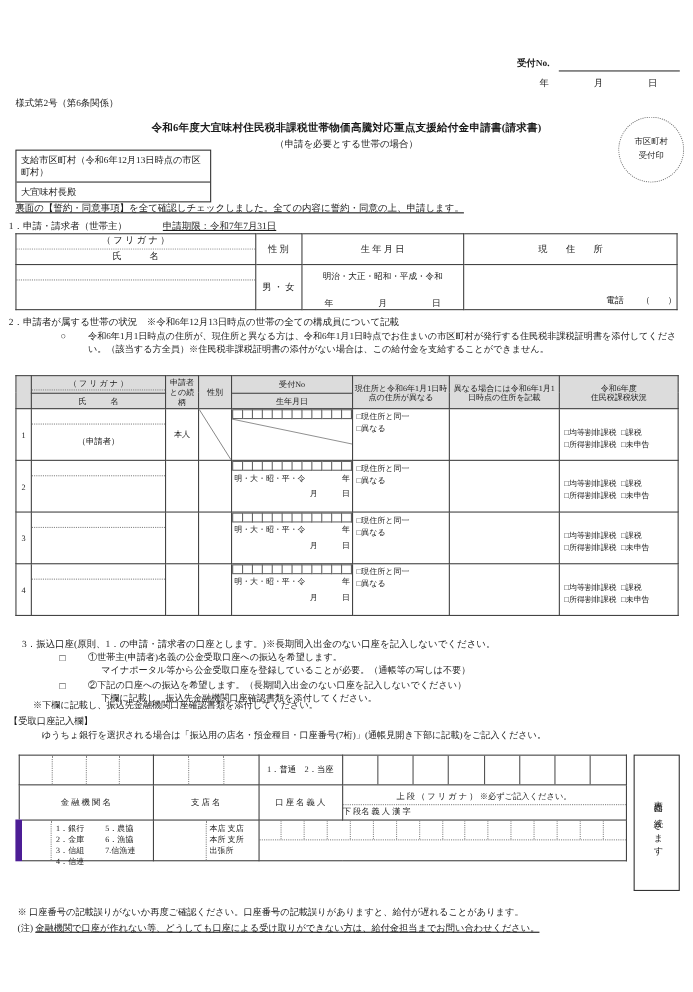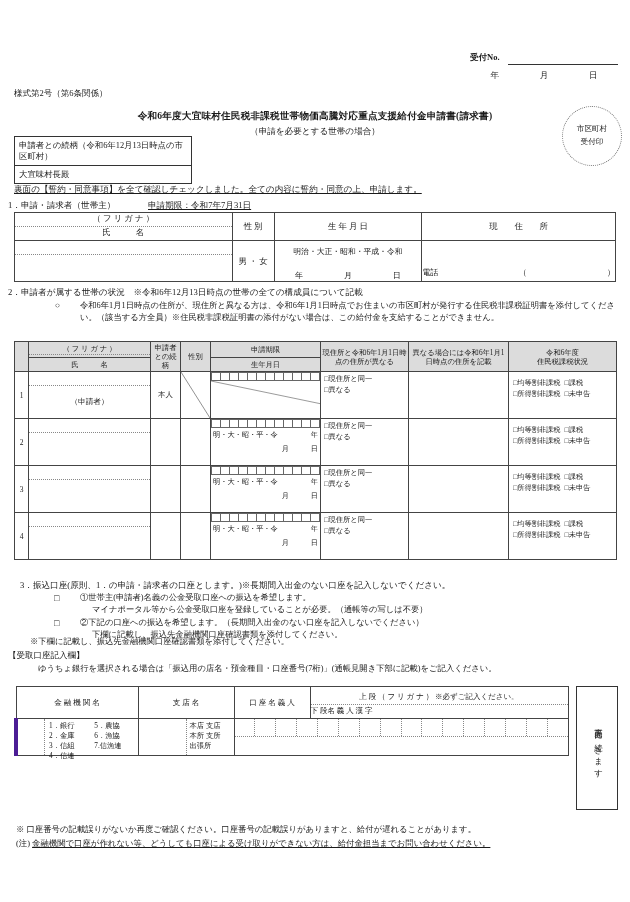--- a/index.html
+++ b/index.html
@@ -134,21 +134,21 @@
   .mynum-grid i {
     flex: 1; border-right: 1px solid #666; border-bottom: 1px solid #666;
     border-top: 1px solid #666;
   }
   .mynum-grid i:first-child { border-left: 1px solid #666; }
   .dob-line { display:flex; justify-content: space-between; padding: 2px 2px 0 2px; font-size: 7.2px; }
   .dob-line2 { display:flex; justify-content: flex-end; gap: 22px; padding: 4px 2px 0 2px; font-size: 7.2px; }
   .chk { font-size: 7.3px; line-height: 1.45; padding: 2px 0 0 3px; }
   .tax-grid {
     display: grid; grid-template-columns: 1fr 1fr;
-    font-size: 7.2px; line-height: 1.5; padding: 6px 2px 0 4px;
+    font-size: 7.2px; line-height: 1.5; padding: 16px 2px 0 4px;
     column-gap: 2px;
   }
   .diag-box { position: relative; }
   .diag-box svg { position:absolute; left:0; top:0; width:100%; height:100%; }
 
   
   #sec3-opts { left: 8px; top: 592px; font-size: 8.3px; line-height: 1.5; width: 600px; }
   #sec3-opts .row { position: relative; min-height: 12px; }
   #sec3-opts .box { position:absolute; left: 46px; top: 0px; font-size: 9px; }
   #sec3-opts .t1 { margin-left: 72px; display:block; }
@@ -209,21 +209,21 @@
 
   <div class="abs" id="doc-title">令和6年度大宜味村住民税非課税世帯物価高騰対応重点支援給付金申請書(請求書)</div>
   <div class="abs" id="doc-subtitle">（申請を必要とする世帯の場合）</div>
 
   <div class="abs" id="stamp-circle">
     <span>市区町村</span>
     <span>受付印</span>
   </div>
 
   <div class="abs" id="muni-box">
-    <div class="r1">申請者との続柄（令和6年12月13日時点の市区町村）</div>
+    <div class="r1">支給市区町村（令和6年12月13日時点の市区町村）</div>
     <div class="r2">大宜味村長殿</div>
   </div>
 
   <div class="abs" id="pledge-line">裏面の【誓約・同意事項】を全て確認しチェックしました。全ての内容に誓約・同意の上、申請します。</div>
 
   <div class="abs sec-head" id="sec1-head">1．申請・請求者（世帯主）</div>
   <div class="abs sec-head" id="sec1-deadline">申請期限：令和7年7月31日</div>
 
   <div class="abs" id="tbl-applicant">
     <table>
@@ -251,21 +251,21 @@
         <td class="ctr" style="vertical-align:middle">男 ・ 女</td>
         <td style="padding:0">
           <div class="ctr" style="padding-top:4px;font-size:7.8px">明治・大正・昭和・平成・令和</div>
           <div style="display:flex;justify-content:space-around;padding-top:13px;font-size:8px">
             <span>年</span>
             <span>月</span>
             <span>日</span>
           </div>
         </td>
         <td style="padding:0;vertical-align:bottom">
-          <div style="display:flex;justify-content:space-between;gap:16px;padding-bottom:3px;font-size:8px">
+          <div style="display:flex;justify-content:flex-end;gap:16px;padding-bottom:3px;font-size:8px">
             <span>電話</span>
             <span>（</span>
             <span>）</span>
           </div>
         </td>
       </tr>
     </tbody>
       </table>
   </div>
 
@@ -288,21 +288,21 @@
           <col style="width:108px">
       </colgroup>
       <tbody>
           <tr>
         <th rowspan="2"></th>
         <th style="padding:0">
           <div class="dotted-under" style="height:11px;line-height:11px">（ フ リ ガ ナ ）</div>
         </th>
         <th rowspan="2">申請者との続柄</th>
         <th rowspan="2">性別</th>
-        <th>申請期限</th>
+        <th>受付No</th>
         <th rowspan="2">現住所と令和6年1月1日時点の住所が異なる</th>
         <th rowspan="2">異なる場合には令和6年1月1日時点の住所を記載</th>
         <th rowspan="2">
           <div>令和6年度</div>
           <div>住民税課税状況</div>
         </th>
       </tr>
       <tr>
         <th>氏　　　名</th>
         <th>生年月日</th>
@@ -523,34 +523,64 @@
 
   <div class="abs" id="tbl-bank">
     <table>
       <colgroup>
         <col style="width:122px">
           <col style="width:96px">
           <col style="width:76px">
           <col style="width:258px">
       </colgroup>
       <tbody>
+      <tr style="height:26px">
+        <td>
+          <div class="seg" style="height:26px">
+                <i></i>
+                <i></i>
+                <i></i>
+                <i></i>
+              </div>
+        </td>
+        <td>
+          <div class="seg" style="height:26px">
+                <i></i>
+                <i></i>
+                <i></i>
+              </div>
+        </td>
+        <td class="ctr" style="vertical-align:middle;font-size:7.6px">1．普通　2．当座</td>
+        <td>
+          <div class="seg seg-solid" style="height:26px">
+                <i></i>
+                <i></i>
+                <i></i>
+                <i></i>
+                <i></i>
+                <i></i>
+                <i></i>
+                <i></i>
+              </div>
+        </td>
+      </tr>
       <tr style="height:32px">
         <td class="ctr" style="vertical-align:middle">金 融 機 関 名</td>
         <td class="ctr" style="vertical-align:middle">支 店 名</td>
         <td class="ctr" style="vertical-align:middle">口 座 名 義 人</td>
         <td style="padding:0">
           <div class="ctr dotted-under" style="height:15px;line-height:15px;font-size:7.5px">上 段 （ フ リ ガ ナ ） ※必ずご記入ください。</div>
           <div style="display:flex;justify-content:flex-start;padding-top:1px;font-size:7.5px">
             <span>下 段</span>
             <span>名 義 人 漢 字</span>
           </div>
         </td>
       </tr>
       <tr style="height:36px">
-        <td style="padding:0;vertical-align:top;border-left:4px solid #4c1d95">
+        <td style="padding:0;vertical-align:top;border-left:6px solid #4c1d95">
           <div style="display:flex;height:36px">
             <div style="width:26px;border-right:1px dotted #888"></div>
             <div class="kinyu-list" style="padding-left:4px;flex:1">
               <span>1．銀行</span>
               <span>5．農協</span>
               <span>2．金庫</span>
               <span>6．漁協</span>
               <span>3．信組</span>
               <span>7.信漁連</span>
               <span>4．信連</span>

